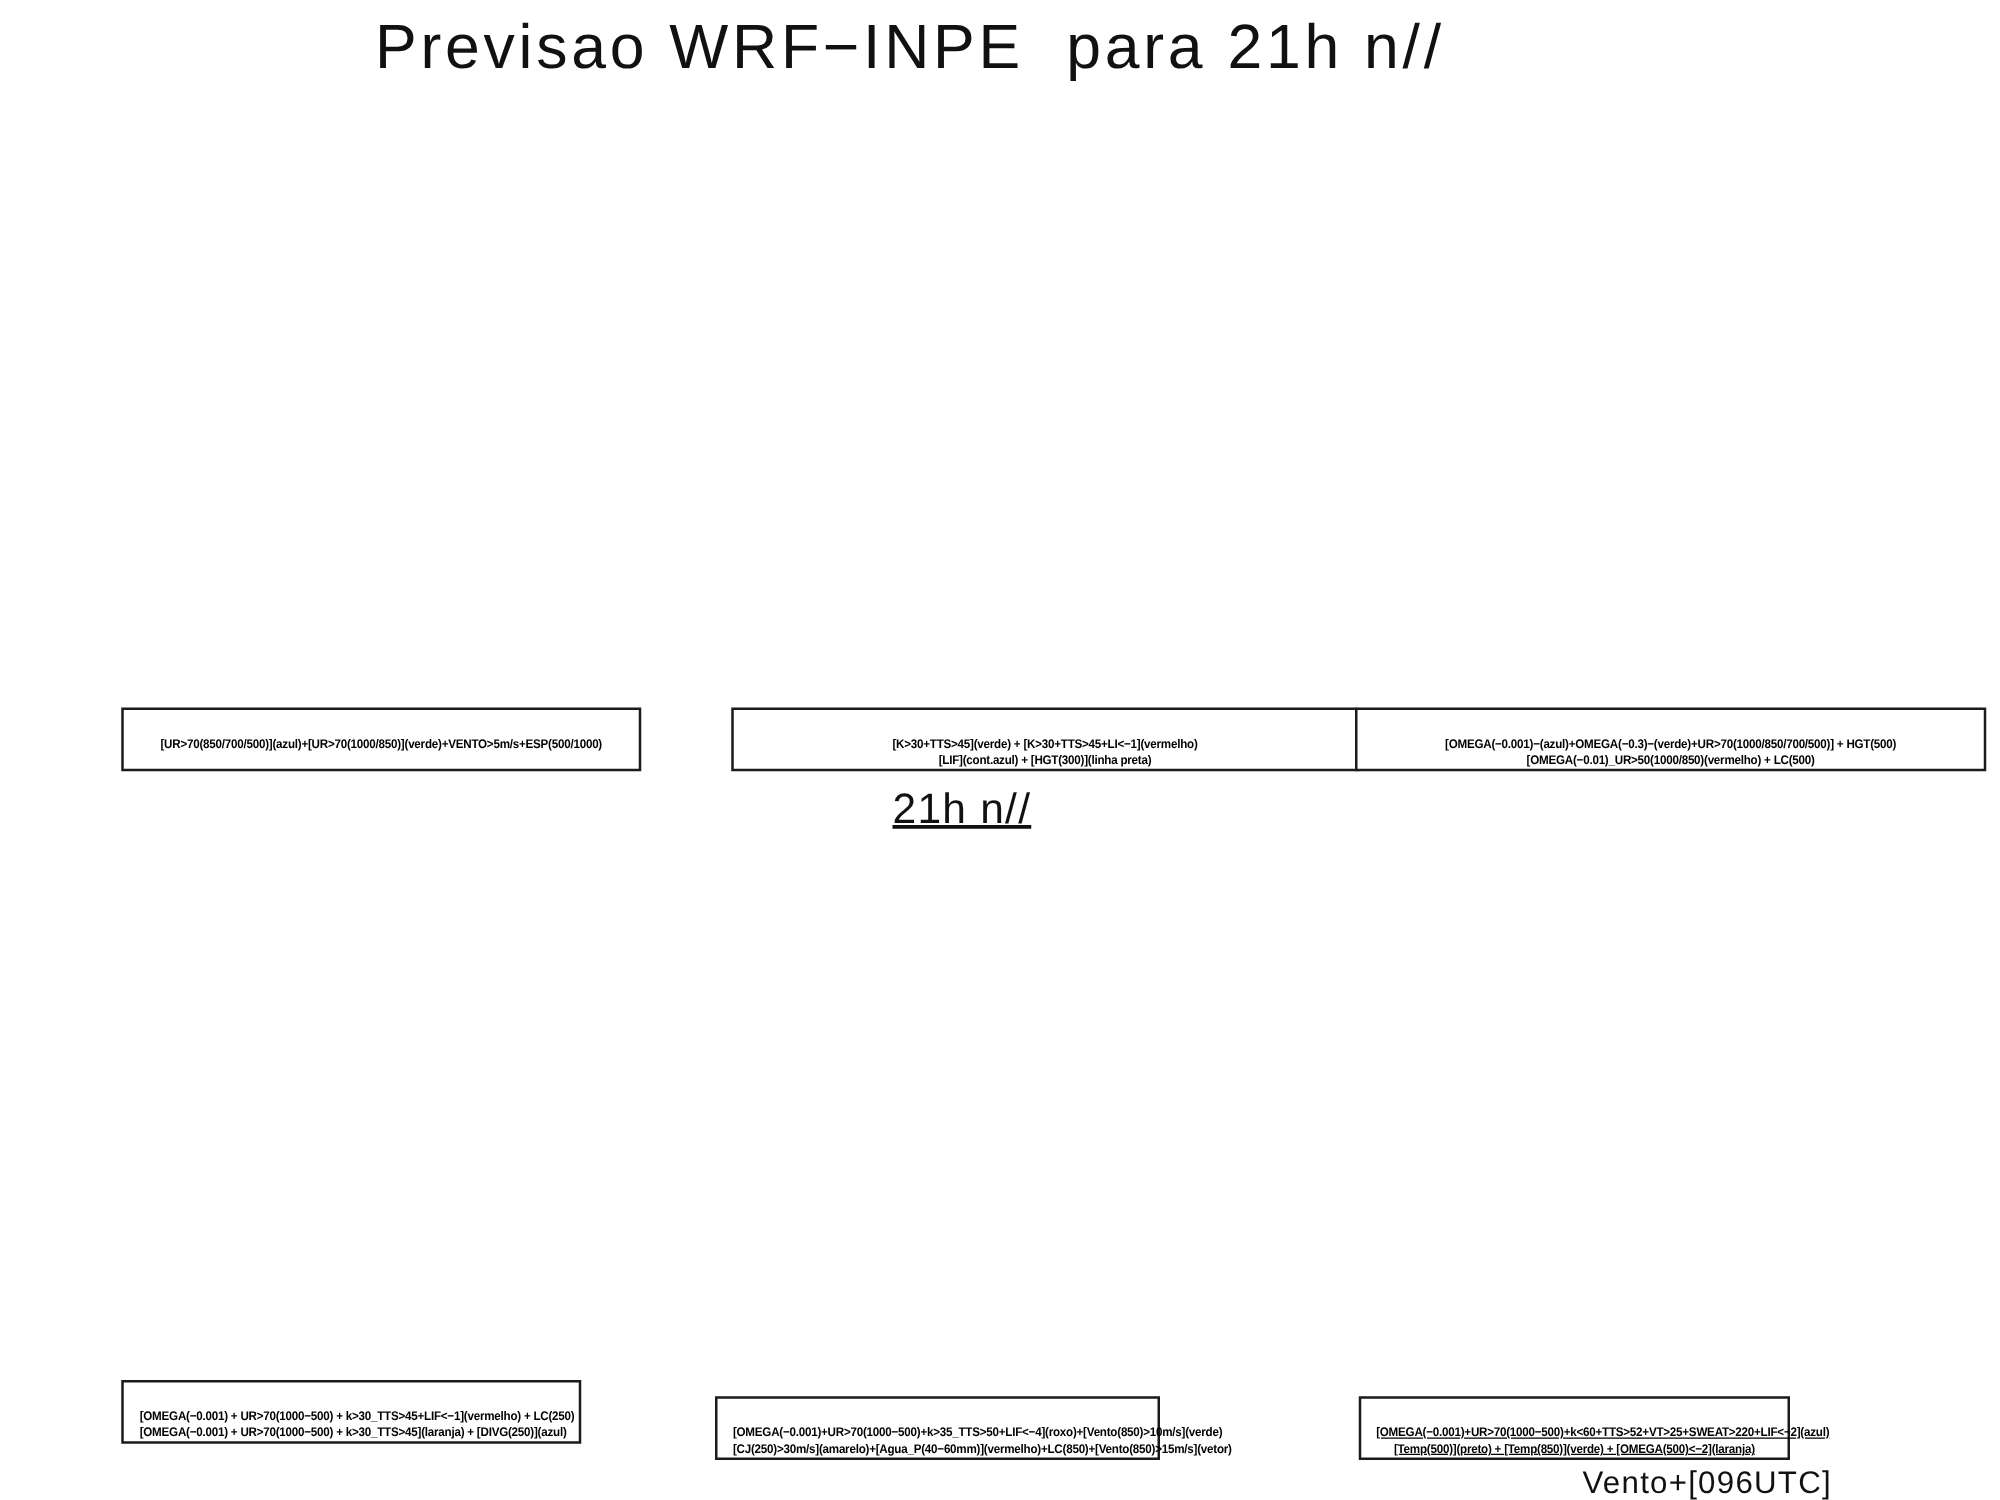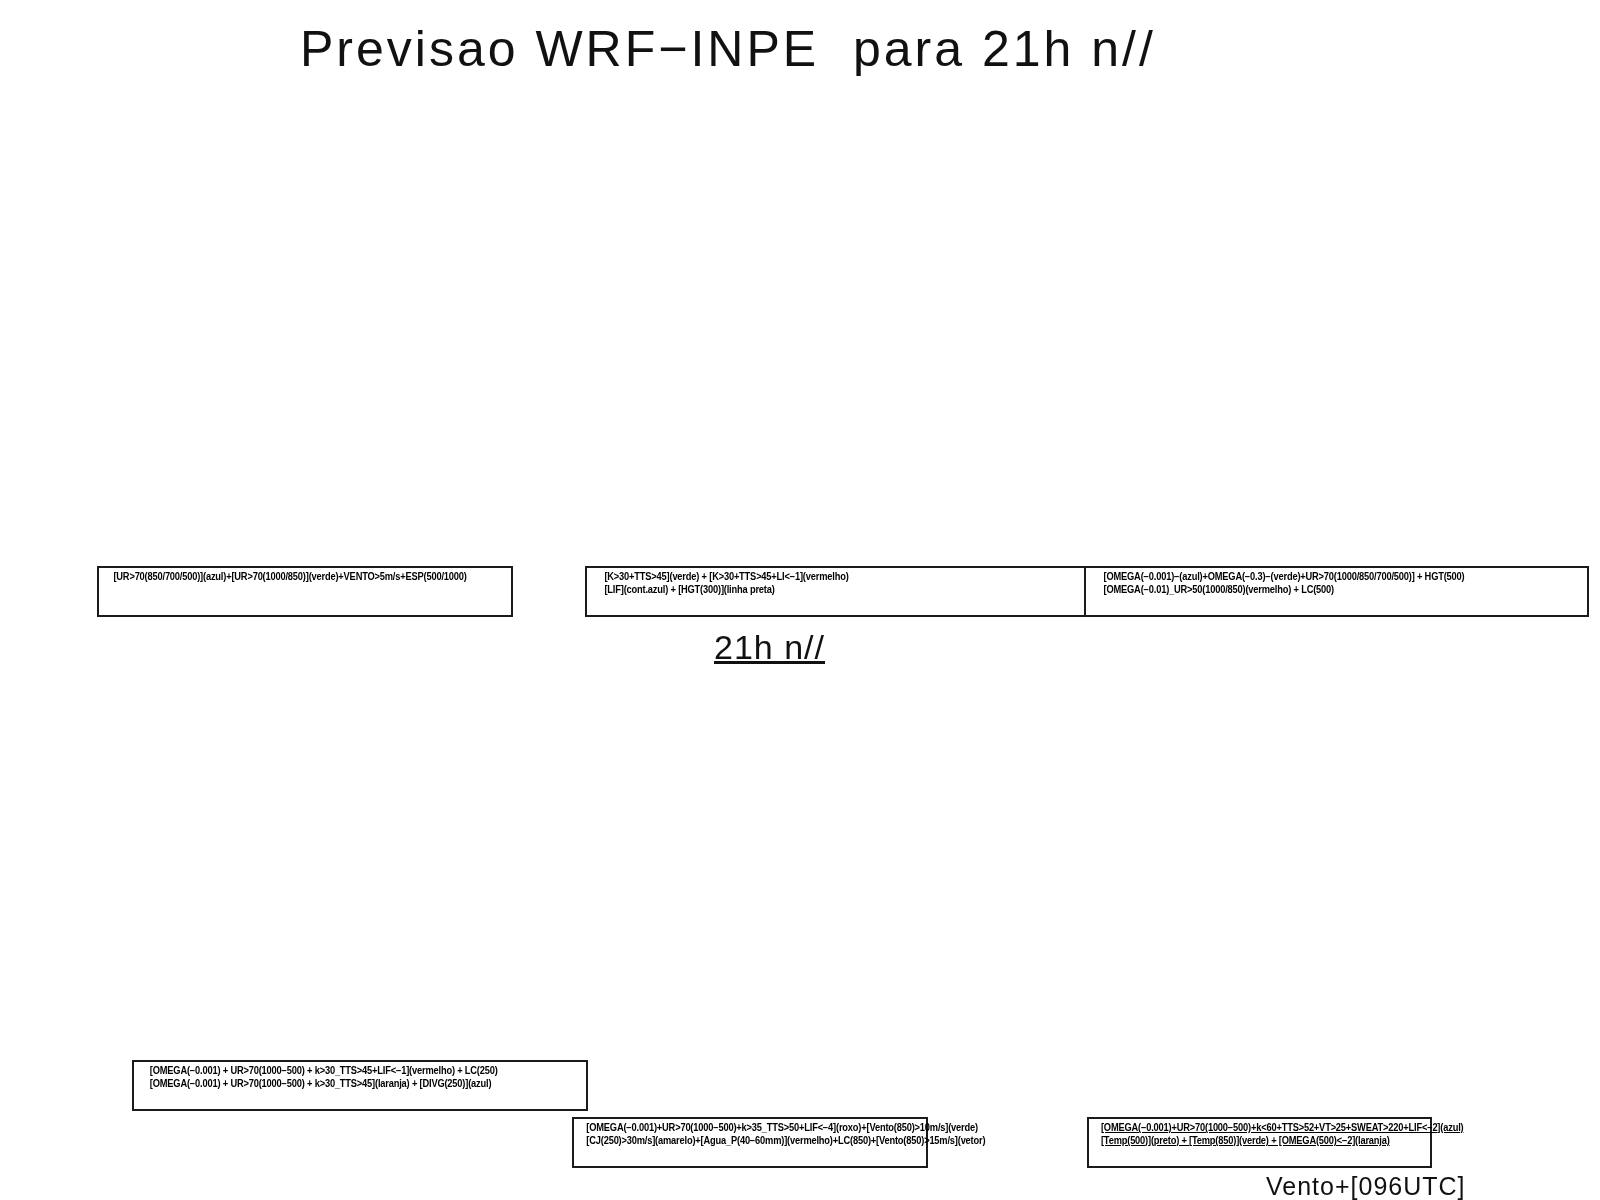--- a/index.html
+++ b/index.html
@@ -11,35 +11,35 @@
     width: 1600px;
     height: 1200px;
     position: relative;
     overflow: hidden;
     font-family: "Liberation Sans", sans-serif;
     color: #000000;
   }
   .plot-title {
     position: absolute;
     left: 300px;
-    top: 20px;
+    top: 8px;
     font-size: 50px;
     font-weight: 400;
     letter-spacing: 3px;
     white-space: pre;
     color: #111111;
   }
   .legend-box {
     position: absolute;
     height: 51px;
     box-sizing: border-box;
     border: 2px solid #1b1b1b;
     background: #ffffff;
-    padding-top: 2px;
-    text-align: left;
+    padding-top: 21px;
+    text-align: center;
   }
   .legend-line {
     font-family: "Liberation Sans", sans-serif;
     font-weight: bold;
     font-size: 10px;
     line-height: 13px;
     letter-spacing: -0.2px;
     white-space: pre;
     transform: scaleX(0.93);
     transform-origin: 50% 50%;
@@ -82,21 +82,21 @@
   <div class="legend-line">[LIF](cont.azul) + [HGT(300)](linha preta)</div>
 </div>
 
 <div class="legend-box" style="left:1084px; top:566px; width:505px;">
   <div class="legend-line">[OMEGA(−0.001)−(azul)+OMEGA(−0.3)−(verde)+UR&gt;70(1000/850/700/500)] + HGT(500)</div>
   <div class="legend-line">[OMEGA(−0.01)_UR&gt;50(1000/850)(vermelho) + LC(500)</div>
 </div>
 
 <div class="hour-label">21h n//</div>
 
-<div class="legend-box" style="left:97px; top:1060px; width:456px;margin-left:35px;">
+<div class="legend-box" style="left:97px; top:1104px; width:368px;">
   <div class="legend-line">[OMEGA(−0.001) + UR&gt;70(1000−500) + k&gt;30_TTS&gt;45+LIF&lt;−1](vermelho) + LC(250)</div>
   <div class="legend-line">[OMEGA(−0.001) + UR&gt;70(1000−500) + k&gt;30_TTS&gt;45](laranja) + [DIVG(250)](azul)</div>
 </div>
 
 <div class="legend-box" style="left:572px; top:1117px; width:356px;">
   <div class="legend-line">[OMEGA(−0.001)+UR&gt;70(1000−500)+k&gt;35_TTS&gt;50+LIF&lt;−4](roxo)+[Vento(850)&gt;10m/s](verde)</div>
   <div class="legend-line">[CJ(250)&gt;30m/s](amarelo)+[Agua_P(40−60mm)](vermelho)+LC(850)+[Vento(850)&gt;15m/s](vetor)</div>
 </div>
 
 <div class="legend-box" style="left:1087px; top:1117px; width:345px;text-decoration:underline;">

